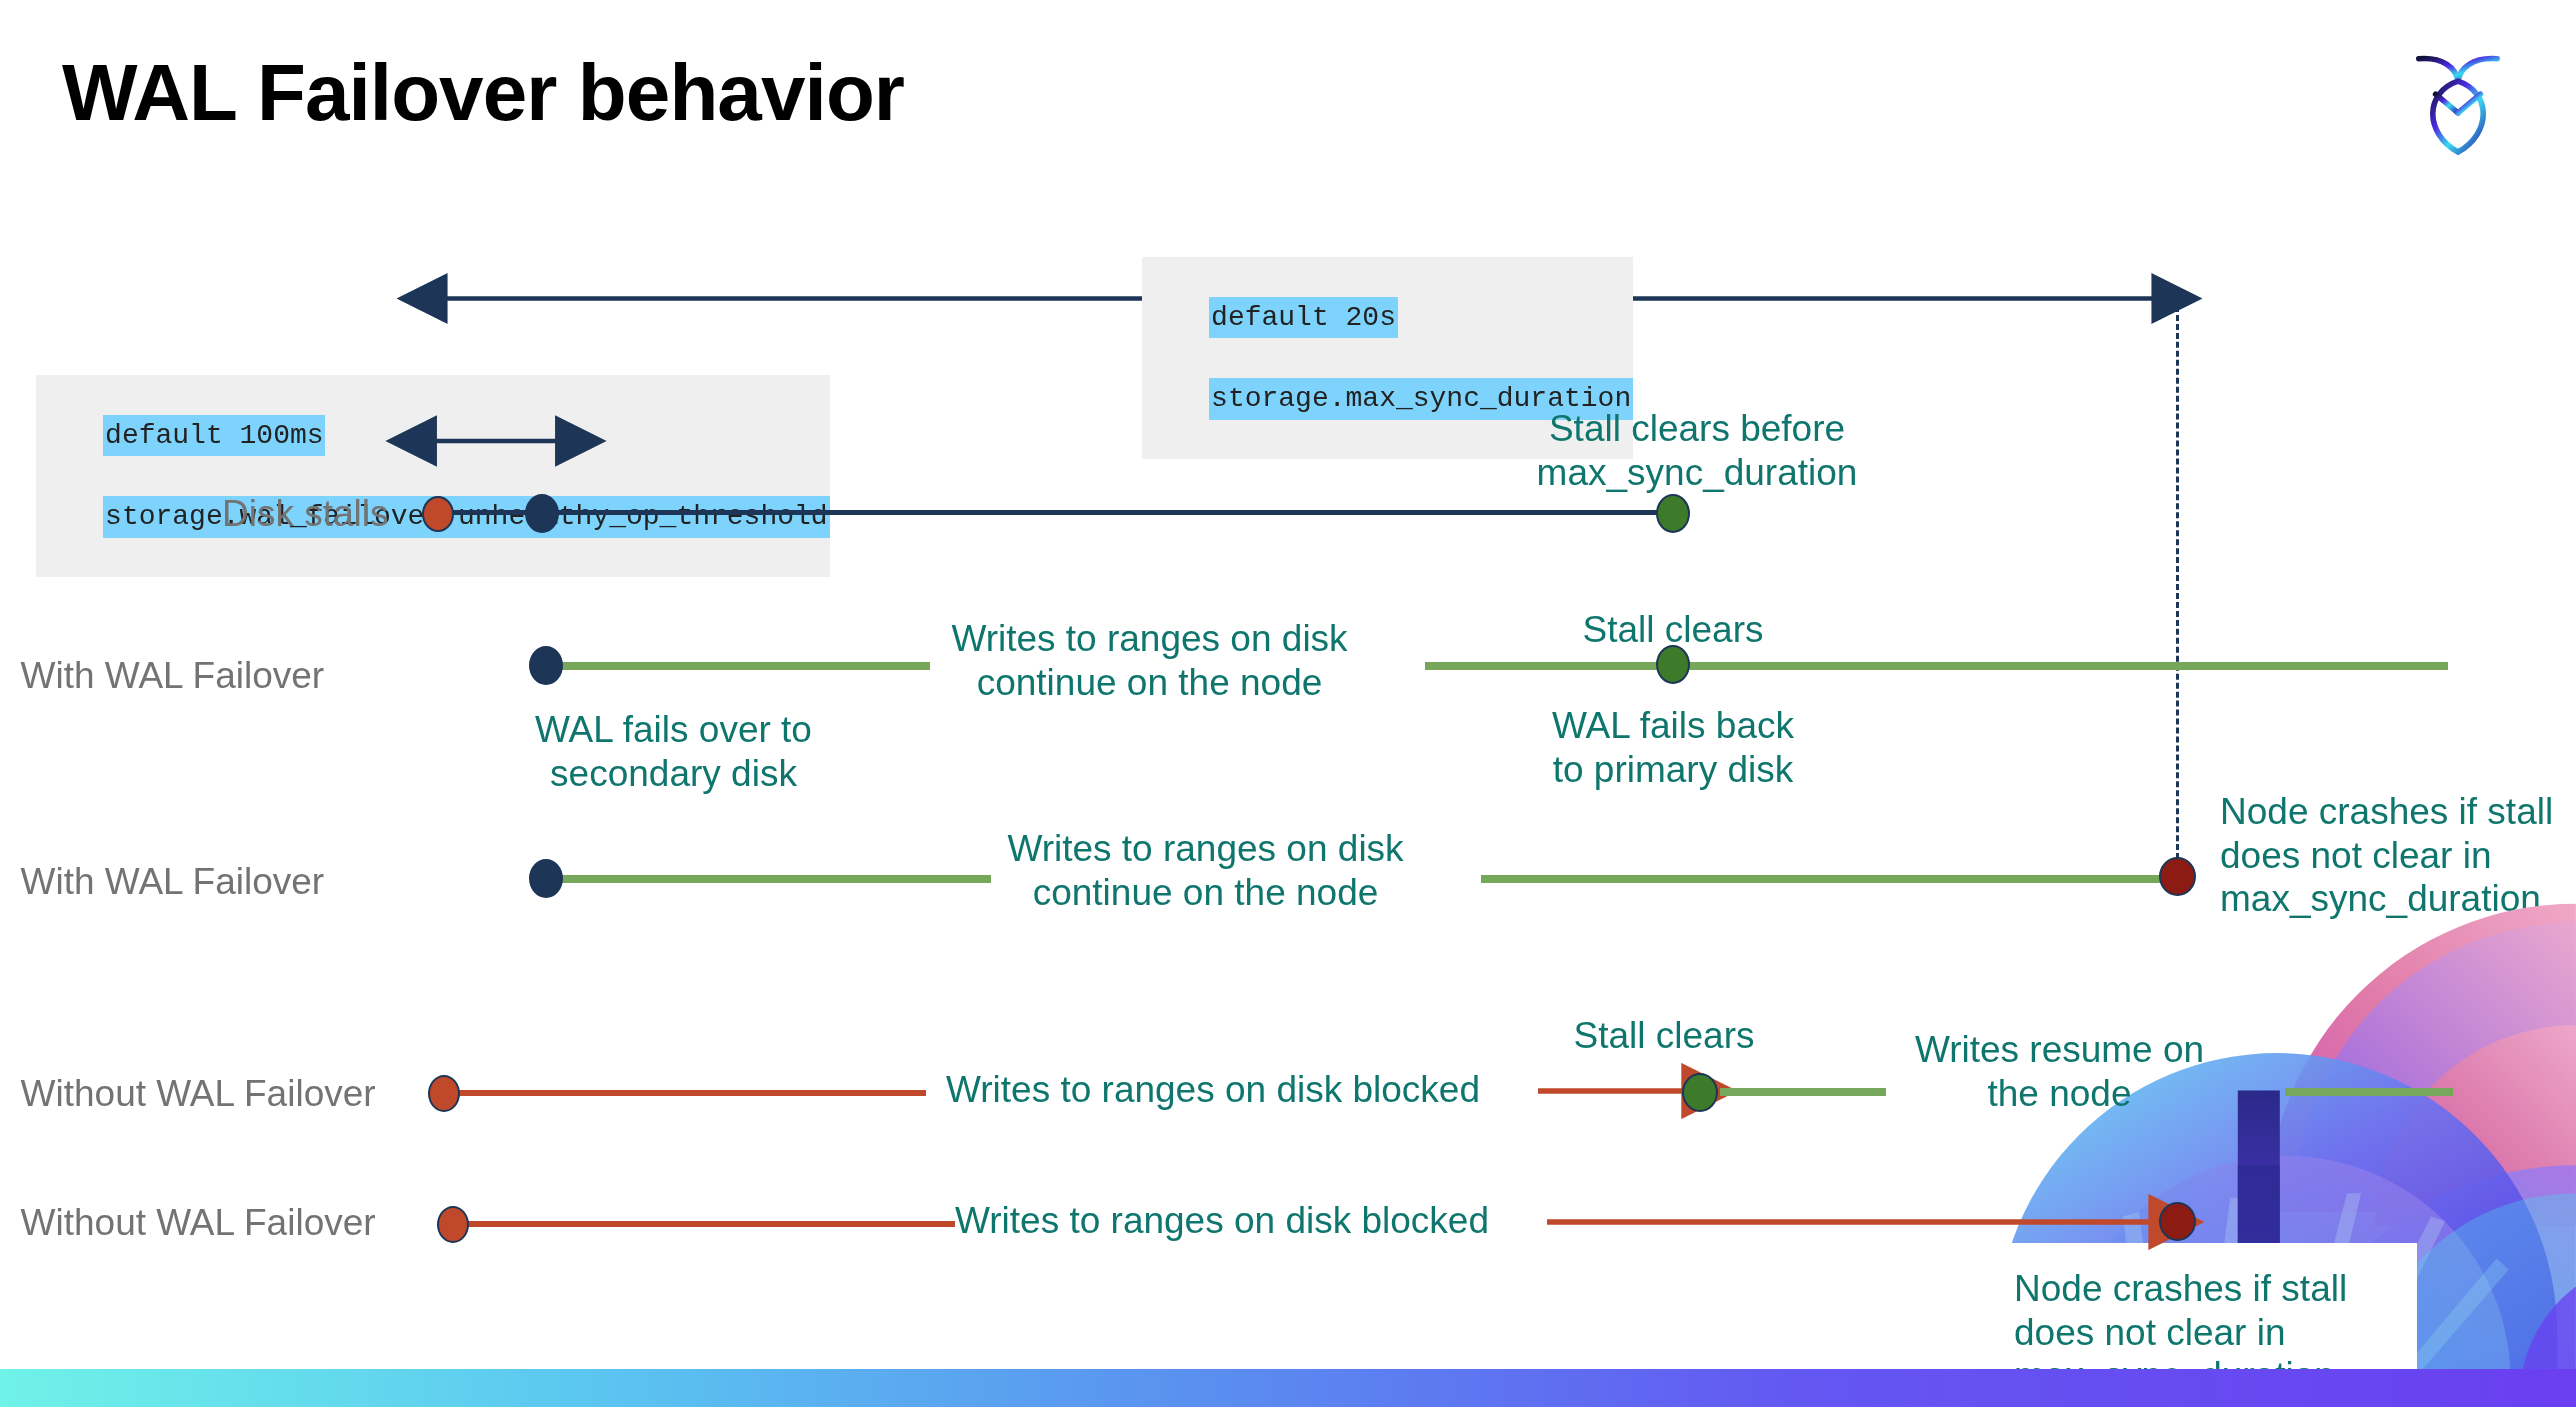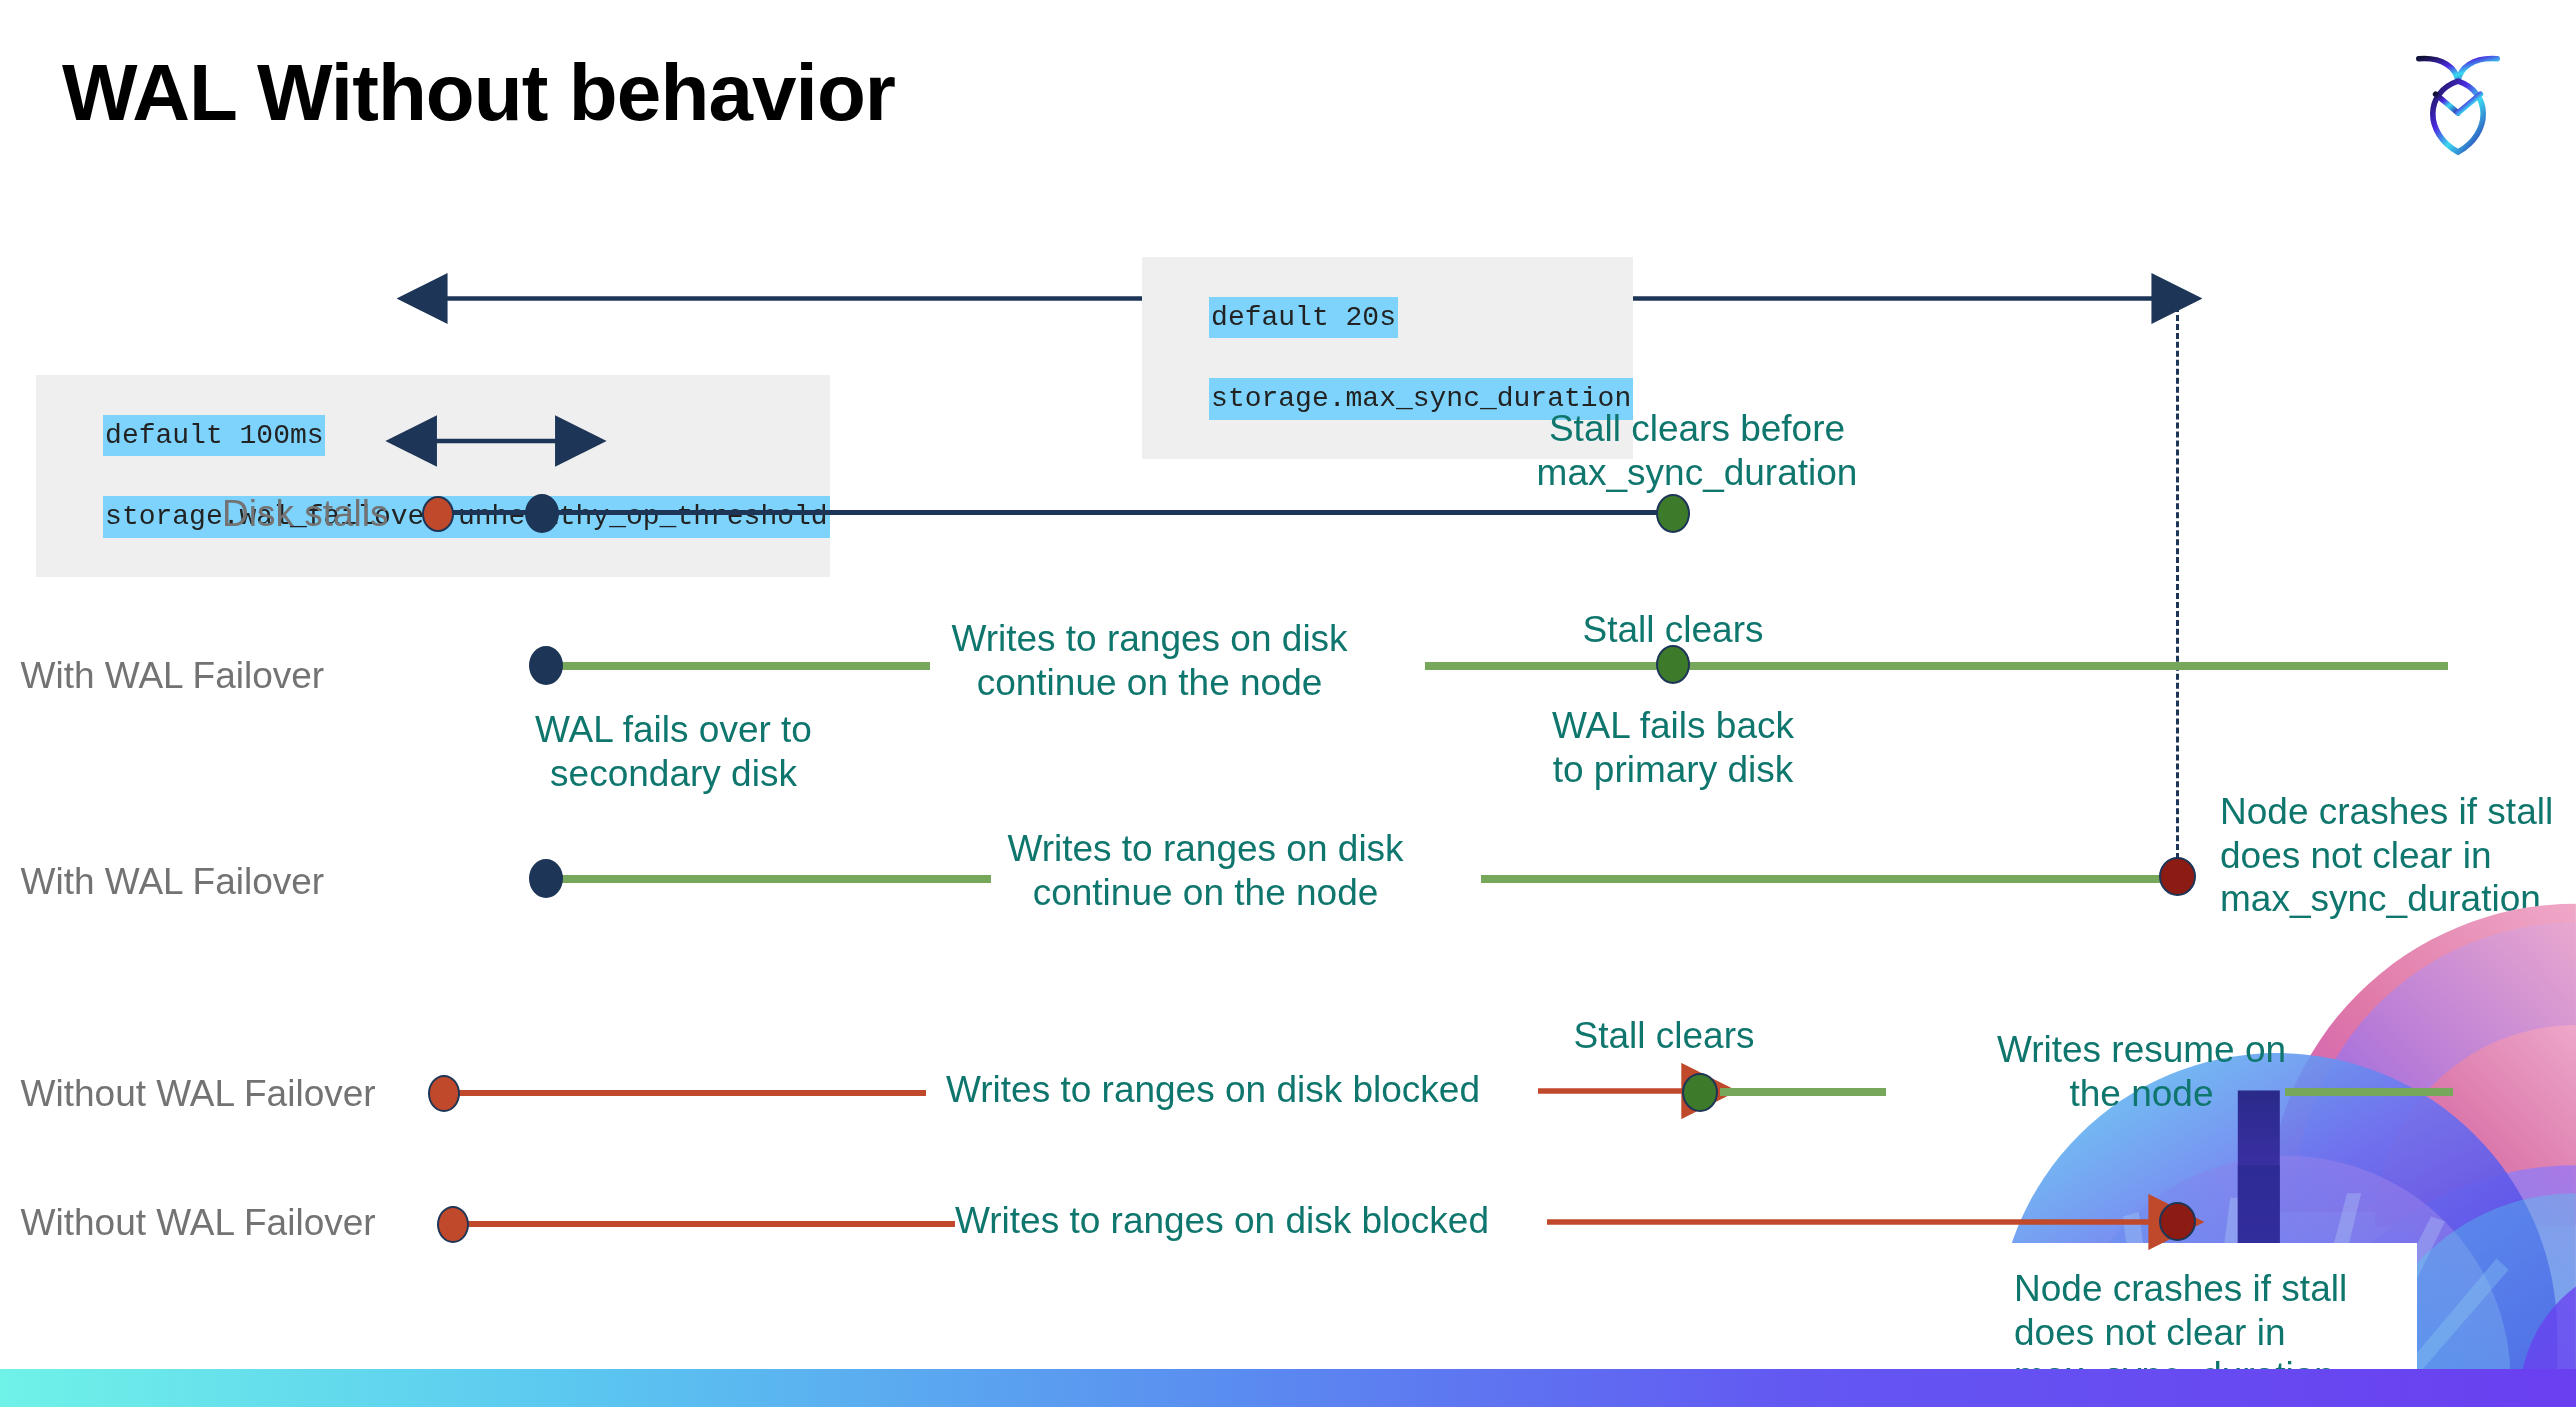--- a/index.html
+++ b/index.html
@@ -84,21 +84,21 @@
   }
   .whitebox{
     position:absolute;background:#ffffff;
   }
 </style>
 </head>
 <body>
 
 <div class="slide">
 
-  <div class="title">WAL Without behavior</div>
+  <div class="title">WAL Failover behavior</div>
 
   <div class="logo">
     <svg viewBox="0 0 120 130" width="112" height="122" aria-hidden="true">
       <defs>
         <linearGradient id="lg" x1="0" y1="0" x2="1" y2="1">
           <stop offset="0%" stop-color="#111138"></stop>
           <stop offset="35%" stop-color="#4b2ae0"></stop>
           <stop offset="60%" stop-color="#3ad8f0"></stop>
           <stop offset="100%" stop-color="#2a1ea8"></stop>
         </linearGradient>
@@ -270,21 +270,21 @@
 
   <div class="dot orange" style="left:428px;top:1075px;width:32px;height:37px;"></div>
   <div class="dot green" style="left:1682px;top:1073px;width:36px;height:39px;"></div>
 
   <div class="ann left" style="left:946px;top:1068px;width:580px;">
     <div>Writes to ranges on disk  blocked</div>
   </div>
   <div class="ann center" style="left:1496px;top:1014px;width:336px;">
     <div>Stall clears</div>
   </div>
-  <div class="ann center" style="left:1959px;top:1028px;width:365px;">
+  <div class="ann center" style="left:1877px;top:1028px;width:365px;">
     <div>Writes resume on</div>
     <div>the node</div>
   </div>
 
   <div class="rowlabel" style="left:20.6px;top:1202px;">Without WAL Failover</div>
 
   <div class="hline red" style="left:460px;top:1221px;width:495px;"></div>
 
   <svg class="arrow" style="left:1547px;top:1206px;" width="636" height="32" viewBox="0 0 680 34">
     <line x1="0" y1="17" x2="655" y2="17" stroke="#c0492b" stroke-width="6" marker-end="url(#redR)"></line>

